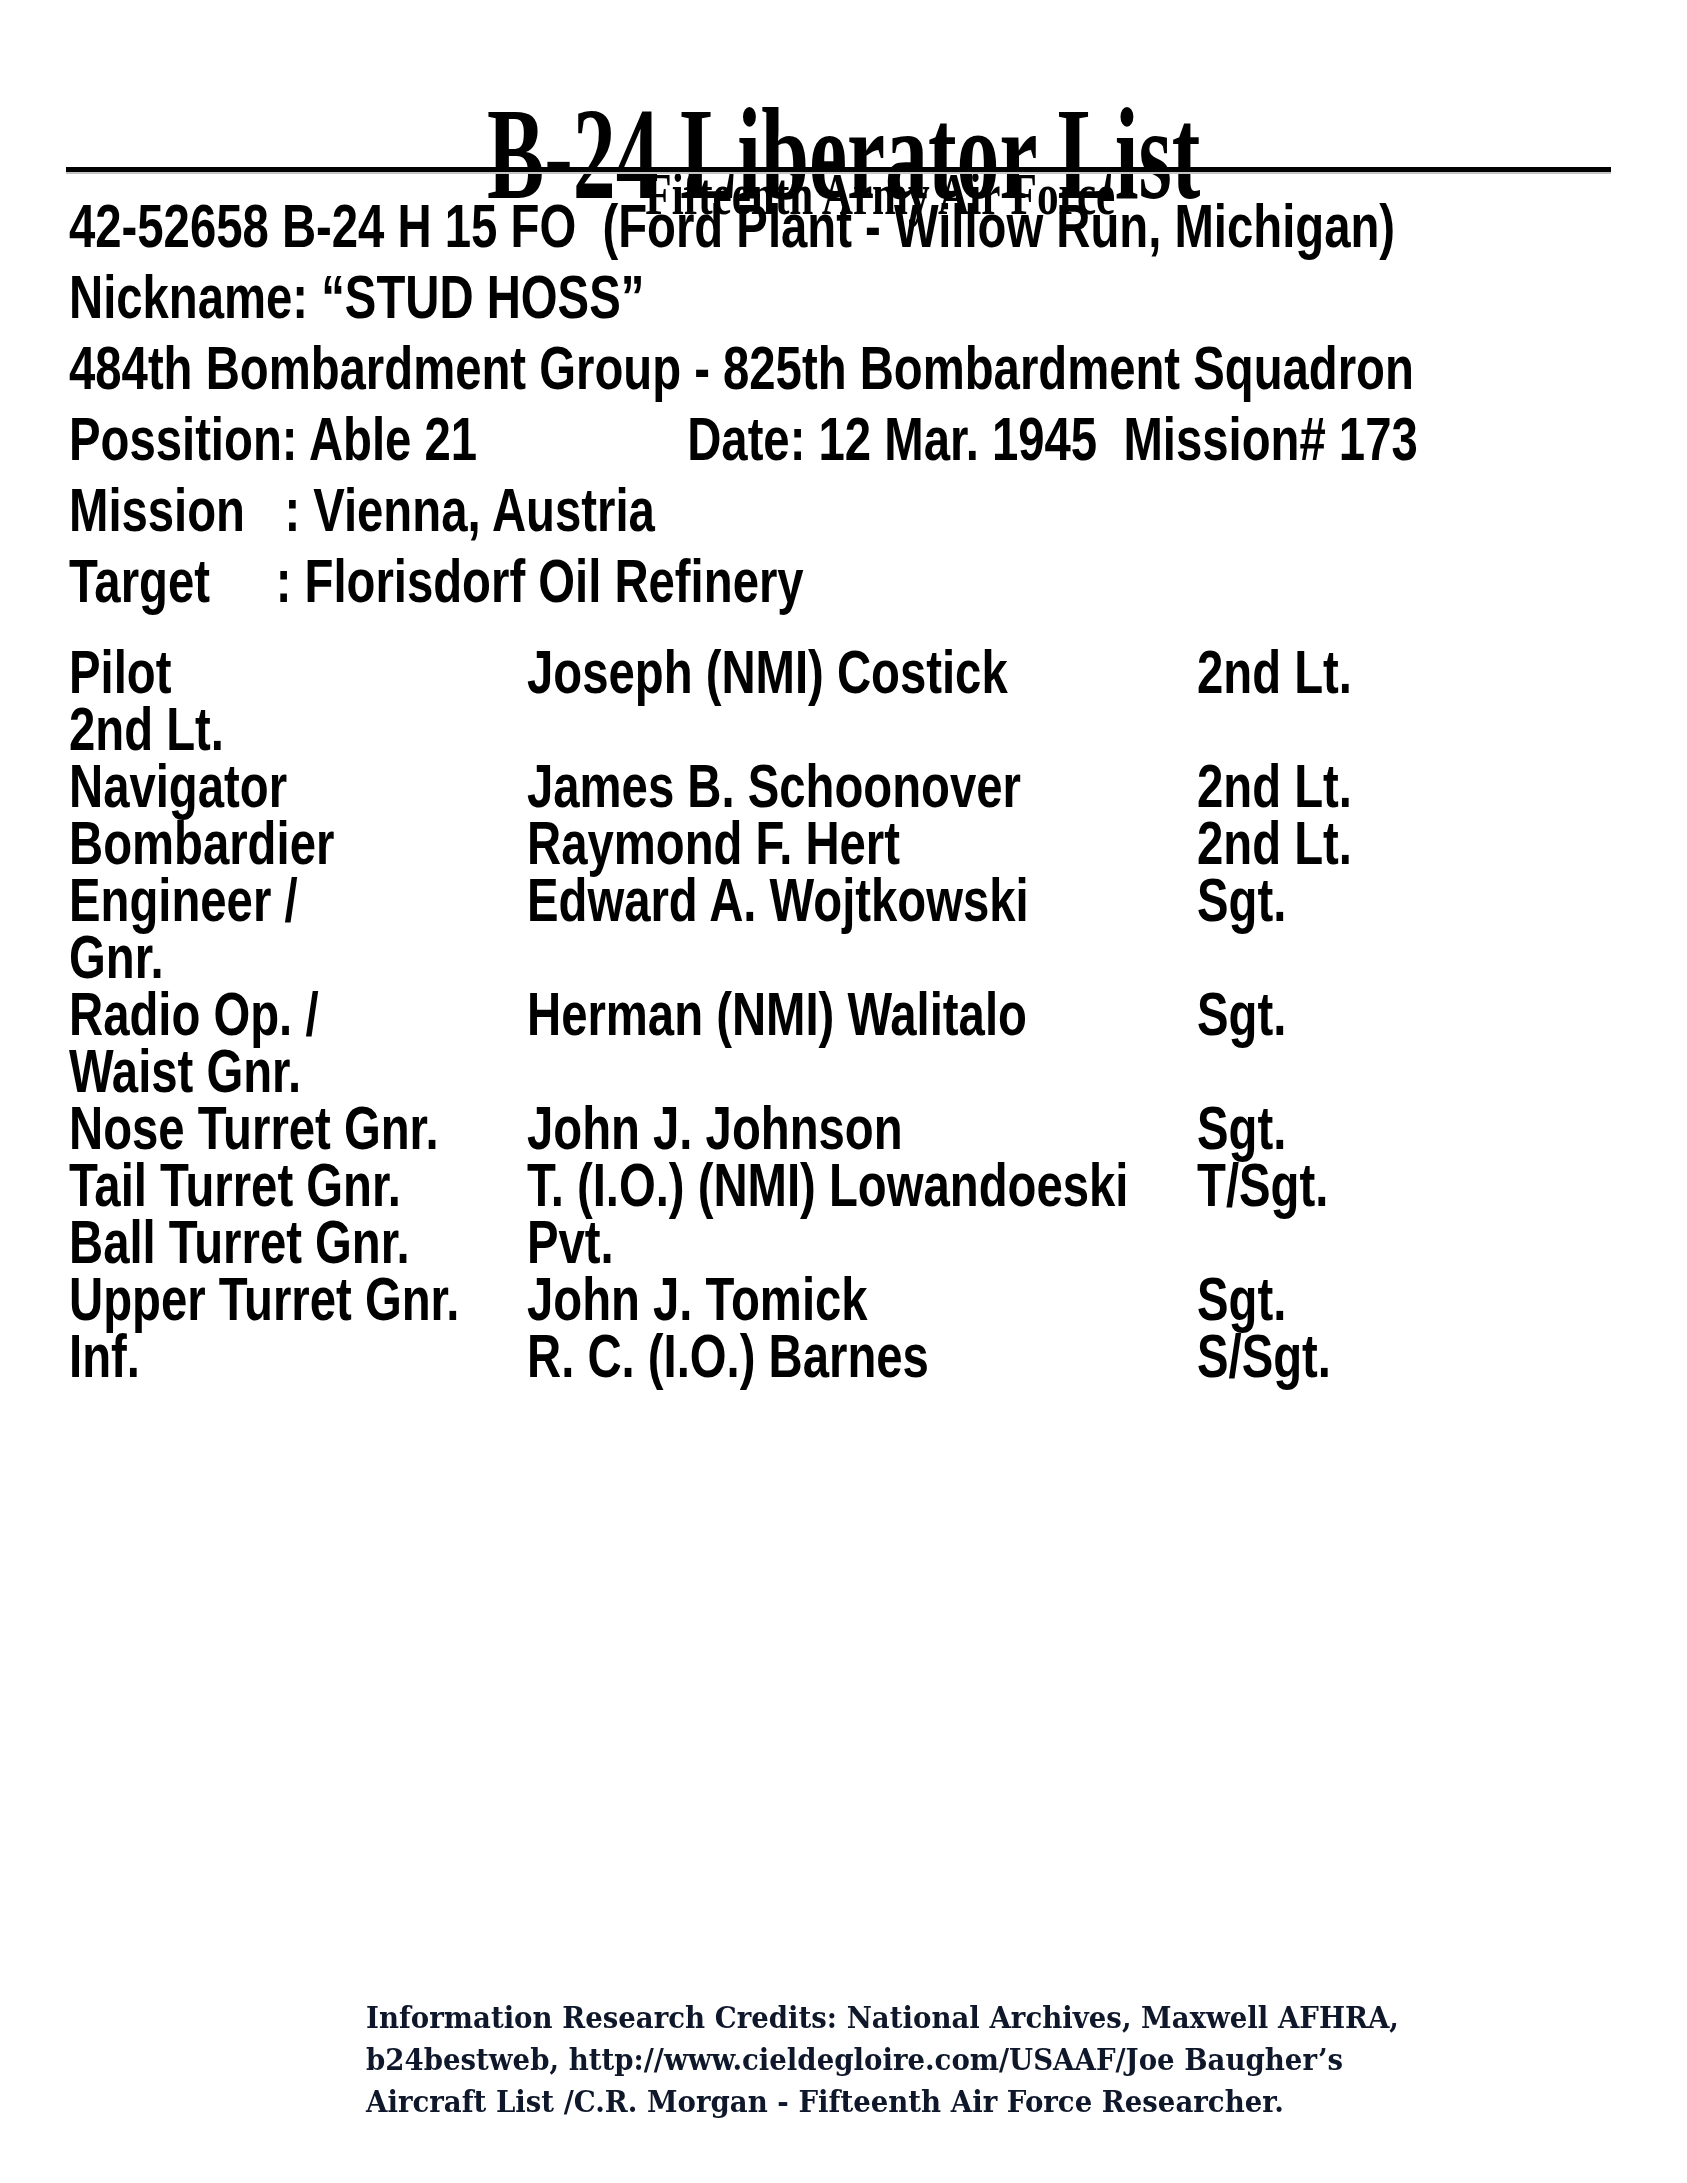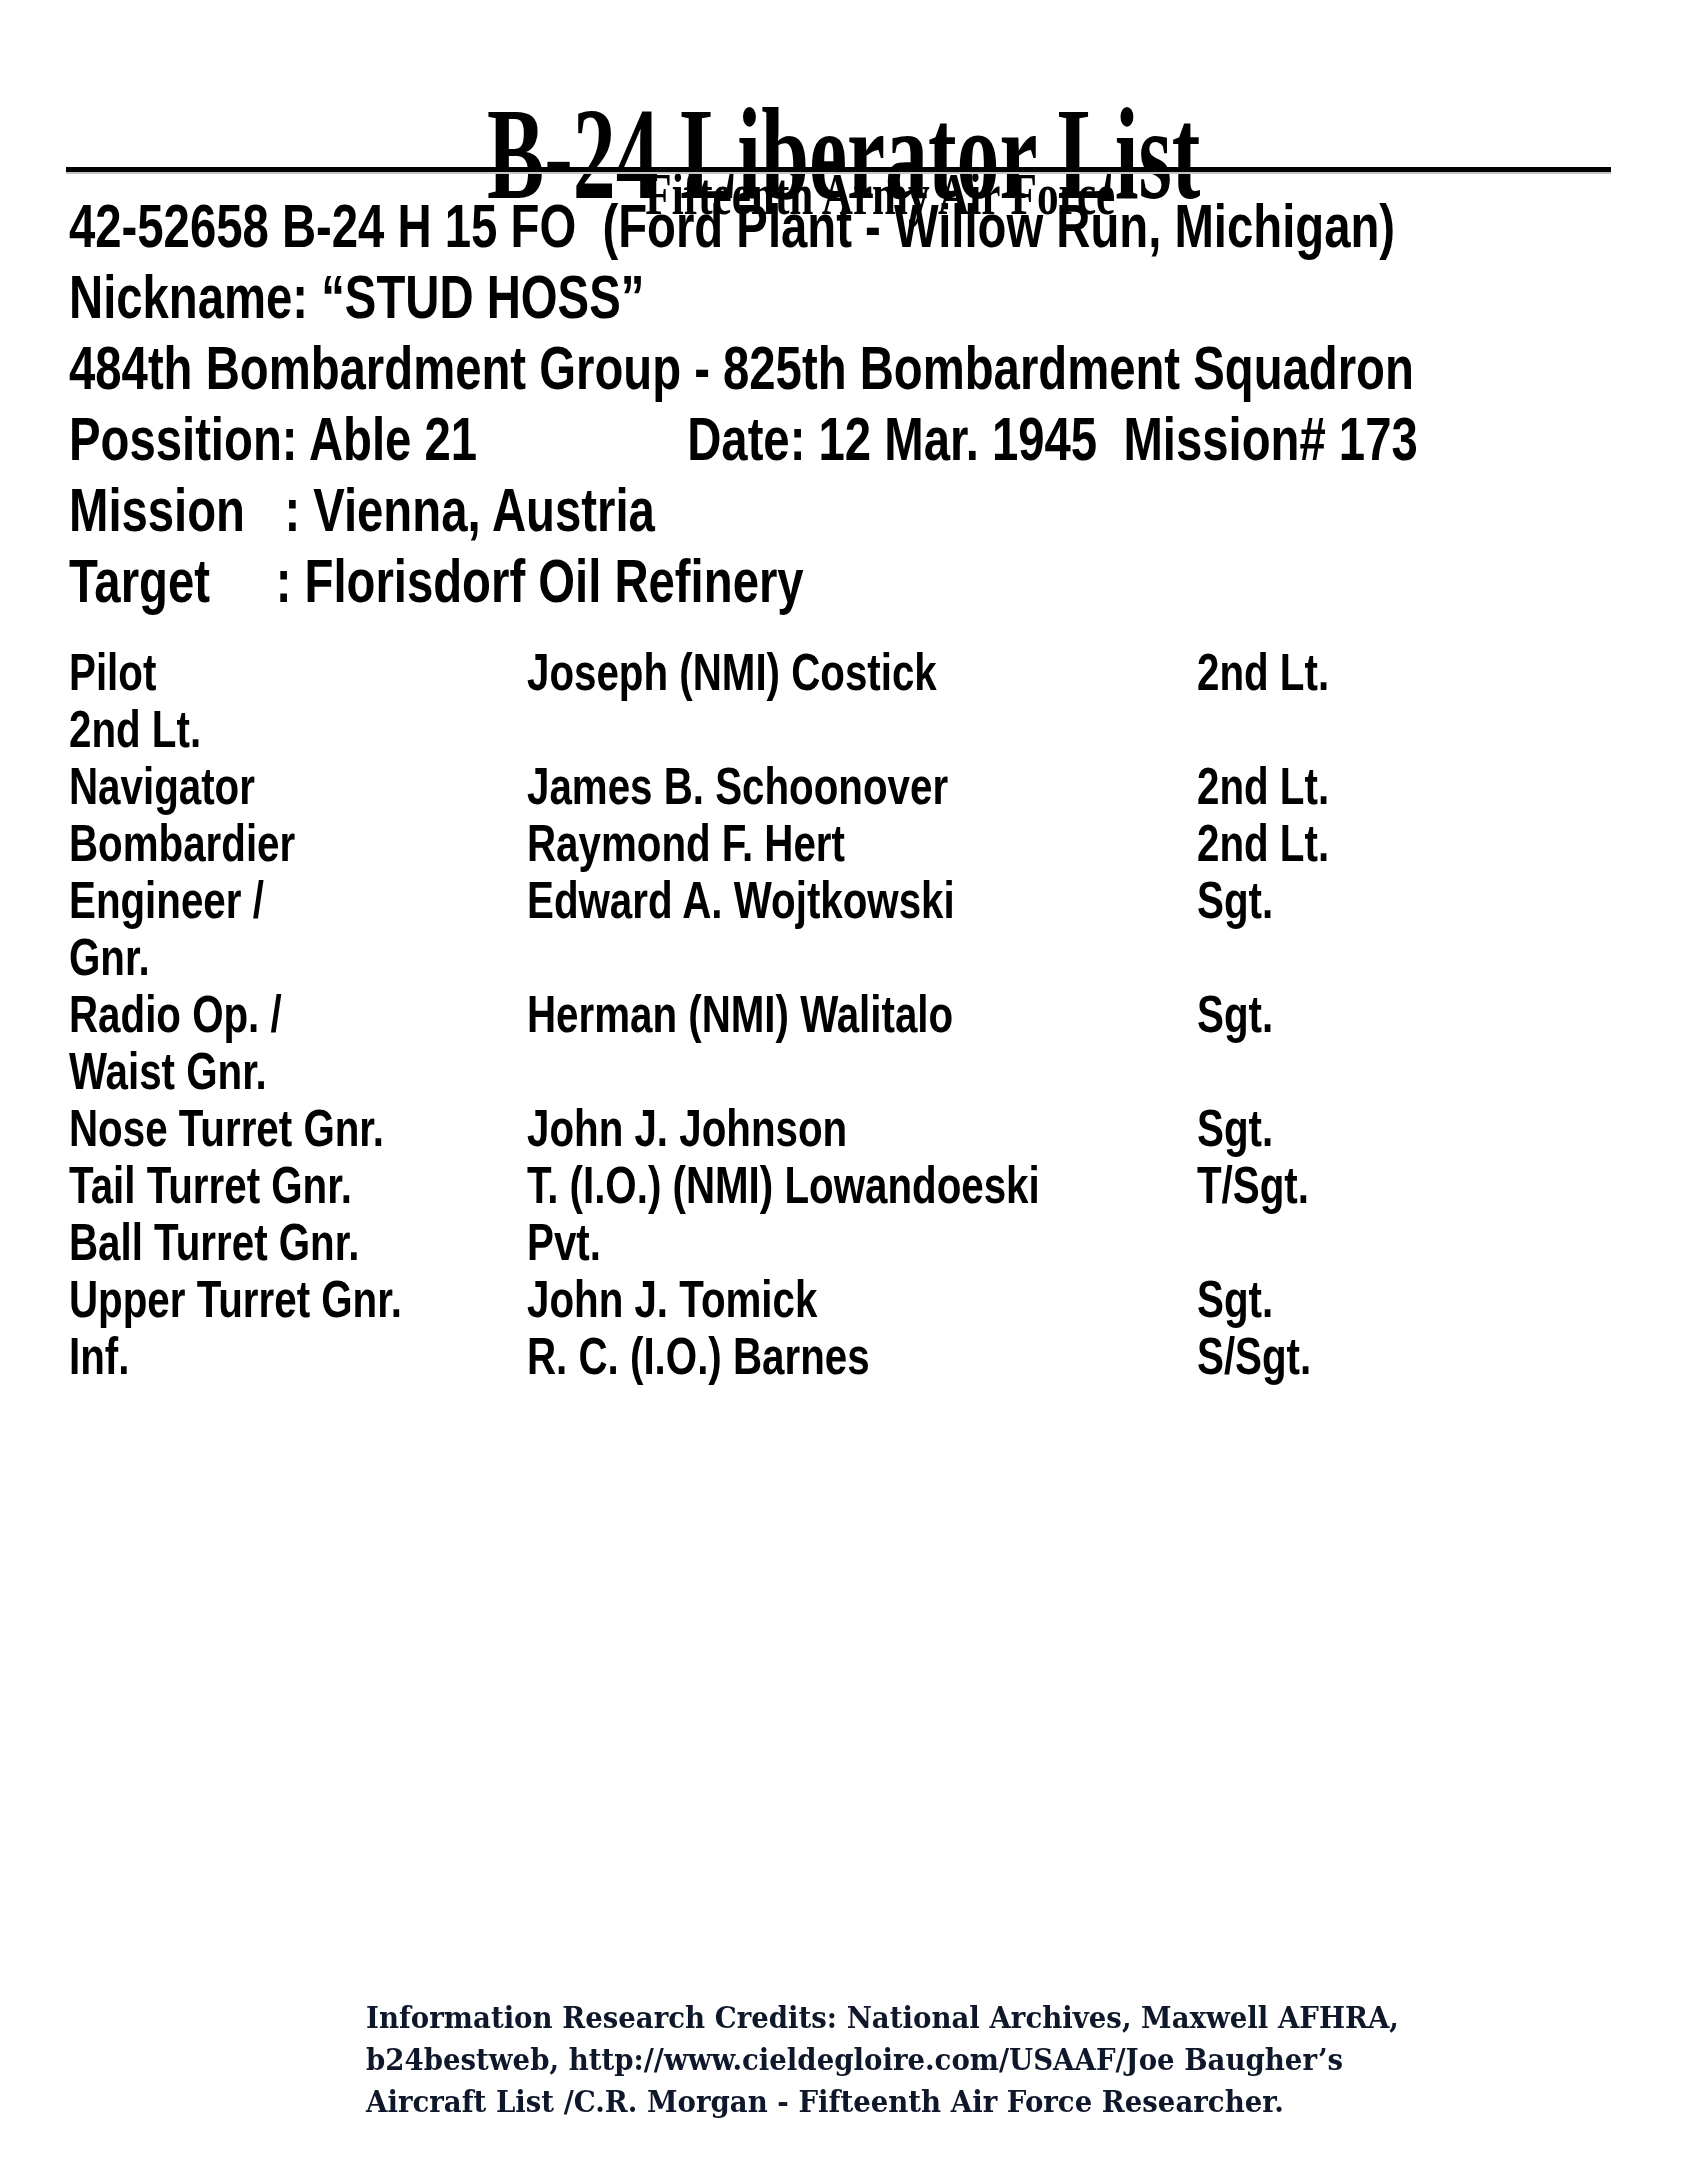--- a/index.html
+++ b/index.html
@@ -80,21 +80,21 @@
   }
   .info .line { white-space: pre; }
   .info .cx { transform: scaleX(0.775); }
   
   .crew {
     position: absolute;
     top: 644px;
     left: 69px;
     width: 1548px;
     font-weight: bold;
-    font-size: 52px;
+    font-size: 61px;
     line-height: 57px;
   }
   .crow { display: flex; align-items: flex-start; }
   .crole { flex: 0 0 458px; width: 458px; }
   .cname { flex: 0 0 670px; width: 670px; }
   .crank { flex: 1 1 auto; }
   .crew .cx { transform: scaleX(0.775); transform-origin: 0 0; }
   
   .credits {
     position: absolute;

